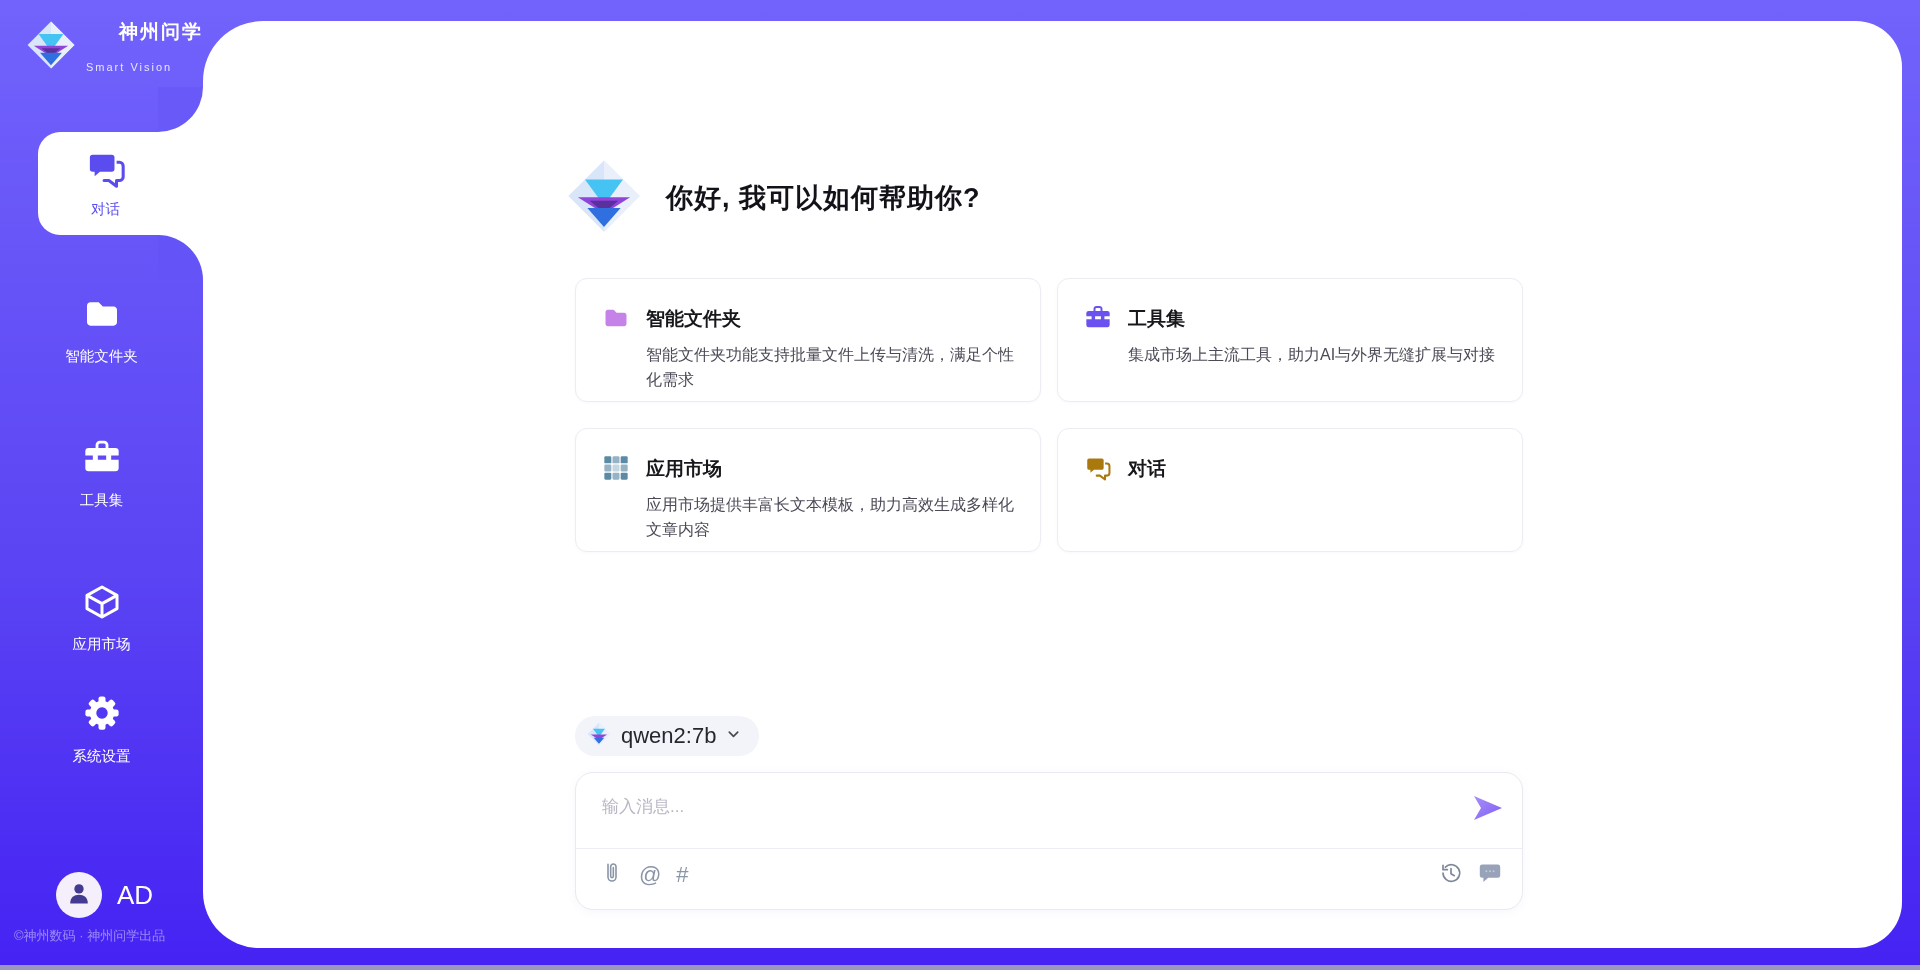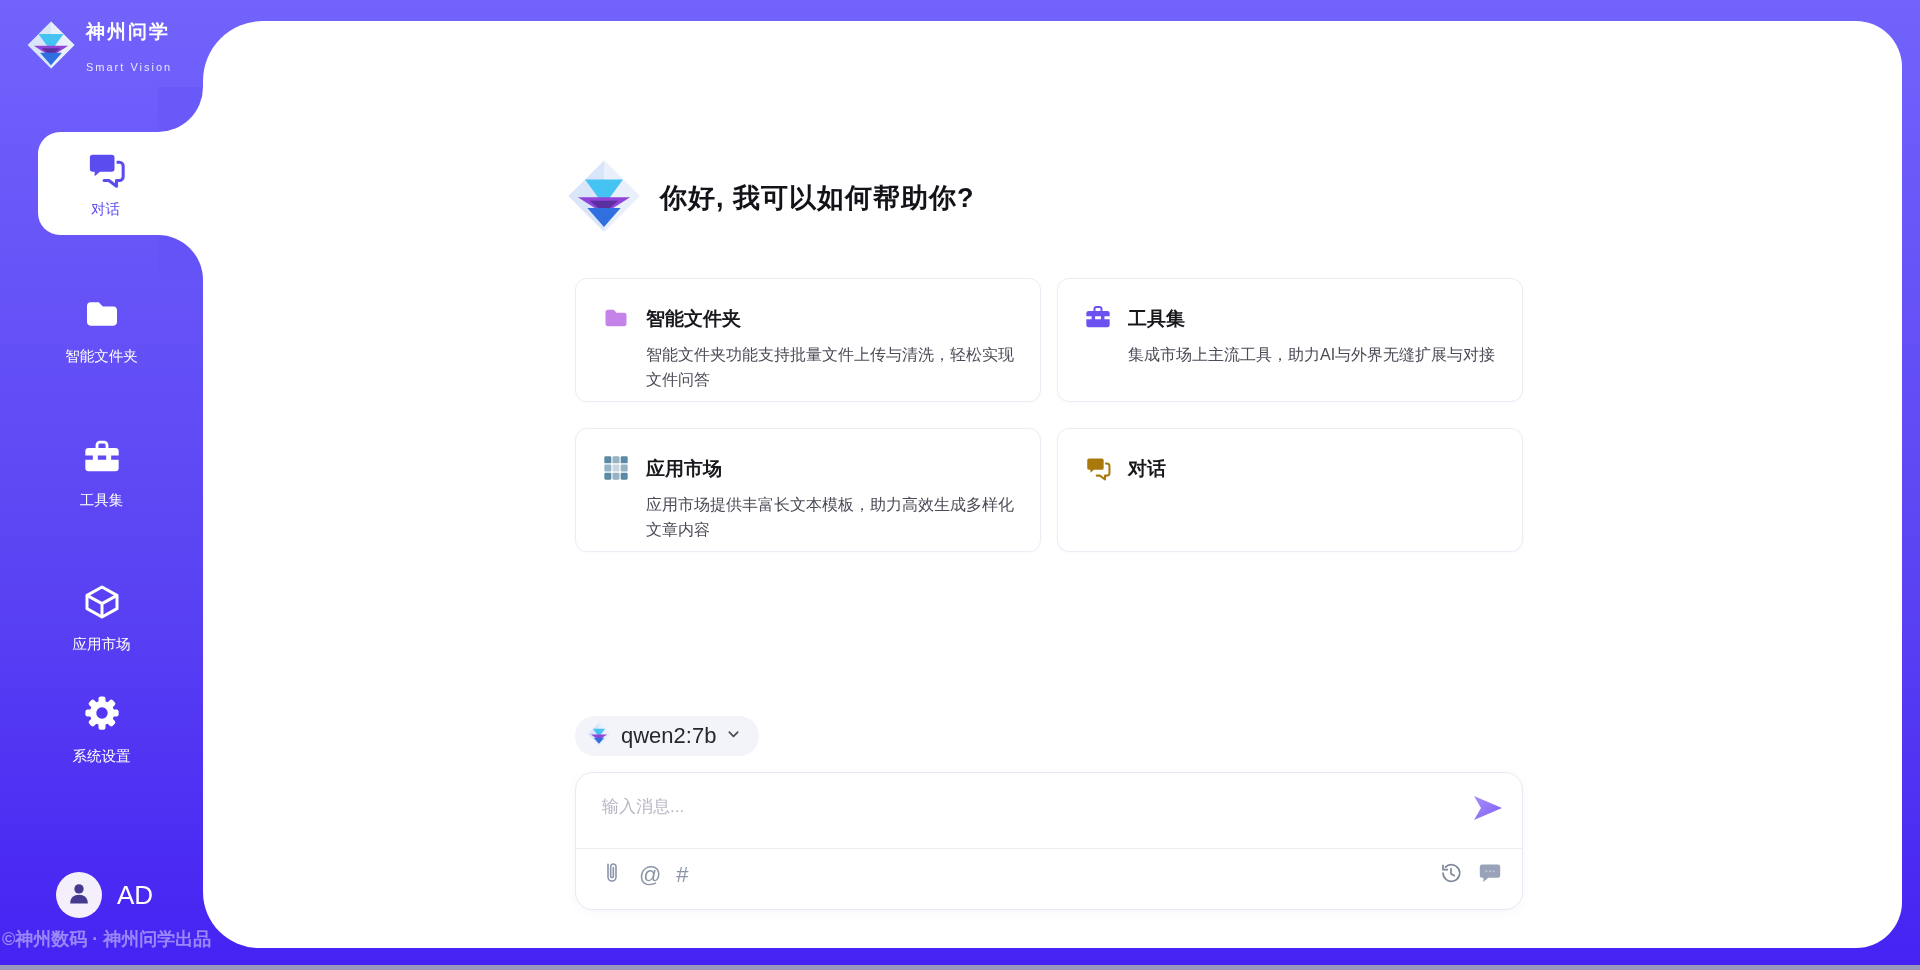--- a/index.html
+++ b/index.html
@@ -9,21 +9,21 @@
   .page { position:relative; width:1920px; height:970px;
           background:linear-gradient(180deg,#7263fc 0%, #5a43f3 60%, #4522f3 100%); }
 
   
   .panel { position:absolute; left:203px; top:21px; right:18px; bottom:22px;
            background:#ffffff; border-radius:60px 46px 46px 56px; }
   .window-edge { position:absolute; left:0; right:0; bottom:0; height:5px; background:#9b96bd; }
 
   
   .brand { position:absolute; left:26px; top:20px; display:flex; align-items:center; gap:10px; z-index:3; }
-  .brand-name { color:#fff; font-size:19px; font-weight:bold; letter-spacing:2px; line-height:22px; }
+  .brand-name { color:#fff; font-size:19px; font-weight:bold; letter-spacing:2px; line-height:22px;margin-left:33px; }
   .brand-sub  { color:#e9e6ff; font-size:11px; letter-spacing:2px; margin-top:18px; }
 
   .tab-active { position:absolute; left:38px; top:132px; width:165px; height:103px;
                 background:#fff; border-radius:22px 0 0 22px; z-index:2;
                 display:flex; flex-direction:column; align-items:center; justify-content:center;
                 padding-right:30px; cursor:pointer; }
   .tab-active .nav-label { color:#5b4cf0; margin-top:6px; }
   .fillet { position:absolute; left:158px; width:45px; height:45px; background:#fff; z-index:1; }
   .fillet-top { top:87px; }
   .fillet-bottom { top:235px; }
@@ -38,25 +38,25 @@
   .nav-toolbox  { top:438px; }
   .nav-market   { top:582px; }
   .nav-settings { top:692px; }
 
   .user { position:absolute; left:56px; top:872px; display:flex; align-items:center; gap:15px;
           z-index:2; cursor:pointer; }
   .avatar { width:46px; height:46px; border-radius:50%; background:#f4effa;
             display:flex; align-items:center; justify-content:center; }
   .user-name { color:#fff; font-size:26px; font-weight:500; }
 
-  .side-footer { position:absolute; left:2px; top:927px; color:rgba(255,255,255,0.45);
-                 font-size:18px; z-index:2; white-space:nowrap;font-weight:bold; }
+  .side-footer { position:absolute; left:14px; top:927px; color:rgba(255,255,255,0.45);
+                 font-size:13px; z-index:2; white-space:nowrap; }
 
   
-  .greeting { position:absolute; left:566px; top:158px; display:flex; align-items:center; gap:18px; z-index:2;justify-content:center; }
+  .greeting { position:absolute; left:566px; top:158px; display:flex; align-items:center; gap:24px; z-index:2;justify-content:center; }
   .greeting-text { font-size:27px; font-weight:bold; color:#121218; letter-spacing:1px; }
 
   .cards { position:absolute; left:575px; top:278px; width:948px; z-index:2;
            display:grid; grid-template-columns:466px 466px; gap:26px 16px; }
   .card { height:124px; background:#fff; border:1px solid #ececf4; border-radius:12px;
           padding:25px 26px 0 26px; display:flex; gap:16px; cursor:pointer;
           box-shadow:0 1px 3px rgba(90,80,200,0.04); }
   .card-icon { flex:0 0 28px; }
   .card-title { font-size:19px; font-weight:bold; color:#17171c; margin:2px 0 10px 0; }
   .card-desc  { font-size:16px; color:#4b4b57; line-height:25px; }
@@ -204,21 +204,21 @@
   <div class="cards">
 
     <div class="card">
       <span class="card-icon">
         <svg width="28" height="28" viewBox="0 0 48 48">
           <path d="M6 14 c0-2.2 1.8-4 4-4 h10 l5 5 h13 c2.2 0 4 1.8 4 4 v15 c0 2.2 -1.8 4 -4 4 H10 c-2.2 0 -4 -1.8 -4 -4 z" fill="#c583ea"></path>
         </svg>
       </span>
       <div>
         <div class="card-title">智能文件夹</div>
-        <div class="card-desc">智能文件夹功能支持批量文件上传与清洗，轻松实现文件问答</div>
+        <div class="card-desc">智能文件夹功能支持批量文件上传与清洗，满足个性化需求</div>
       </div>
     </div>
 
     <div class="card">
       <span class="card-icon">
         <svg width="28" height="28" viewBox="0 0 48 48">
           <path d="M18 12 V8.5 a3.5 3.5 0 0 1 3.5 -3.5 h5 a3.5 3.5 0 0 1 3.5 3.5 V12" fill="none" stroke="#6b52f0" stroke-width="3.4" stroke-linecap="round"></path>
           <path d="M4 16 a4 4 0 0 1 4 -4 h32 a4 4 0 0 1 4 4 v5 H4 z" fill="#6b52f0"></path>
           <path d="M4 26 h40 v10 a4 4 0 0 1 -4 4 H8 a4 4 0 0 1 -4 -4 z" fill="#6b52f0"></path>
           <rect x="13" y="19" width="6" height="10" rx="1.5" fill="#6b52f0"></rect>

